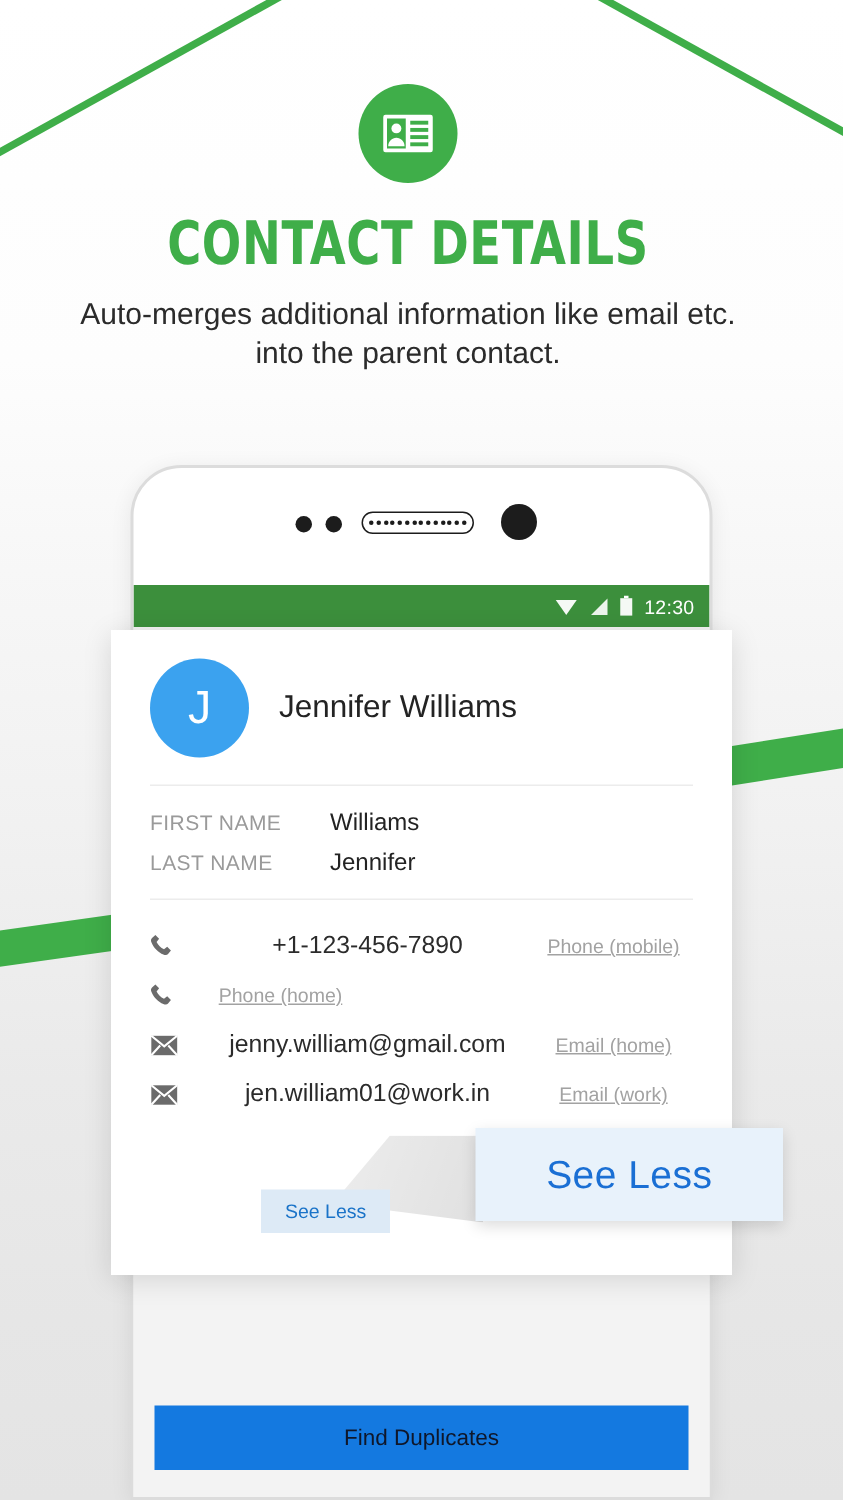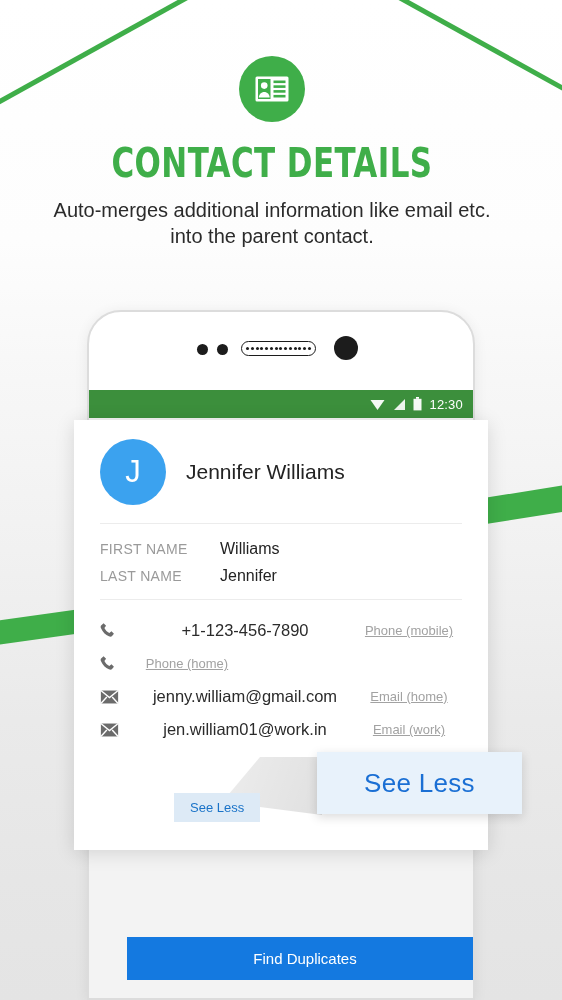--- a/index.html
+++ b/index.html
@@ -103,23 +103,23 @@
     position:absolute; left:14px; top:78px; right:14px;
     background:#fafafa;
     padding:8px 22px 10px 22px;
     box-shadow:0 1px 4px rgba(0,0,0,.08);
   }
 
   
   #cta-wrap{ position:absolute; left:0; right:0; bottom:22px; padding:0 14px; }
   #find-duplicates-button{
     display:block; width:100%;
-    background:#1479e0; color:#ffffff;
+    background:#1479e0; color:#0f172a;
     border:none; font-size:15px; font-family:inherit;
-    padding:13px 0; text-align:center; cursor:pointer;margin-left:24px;
+    padding:13px 0; text-align:center; cursor:pointer;
   }
 
   
   #card-front{
     position:absolute; left:74px; top:420px;
     width:414px; height:430px;
     background:#ffffff;
     box-shadow:0 3px 18px rgba(0,0,0,.13);
     padding:0 26px;
   }

